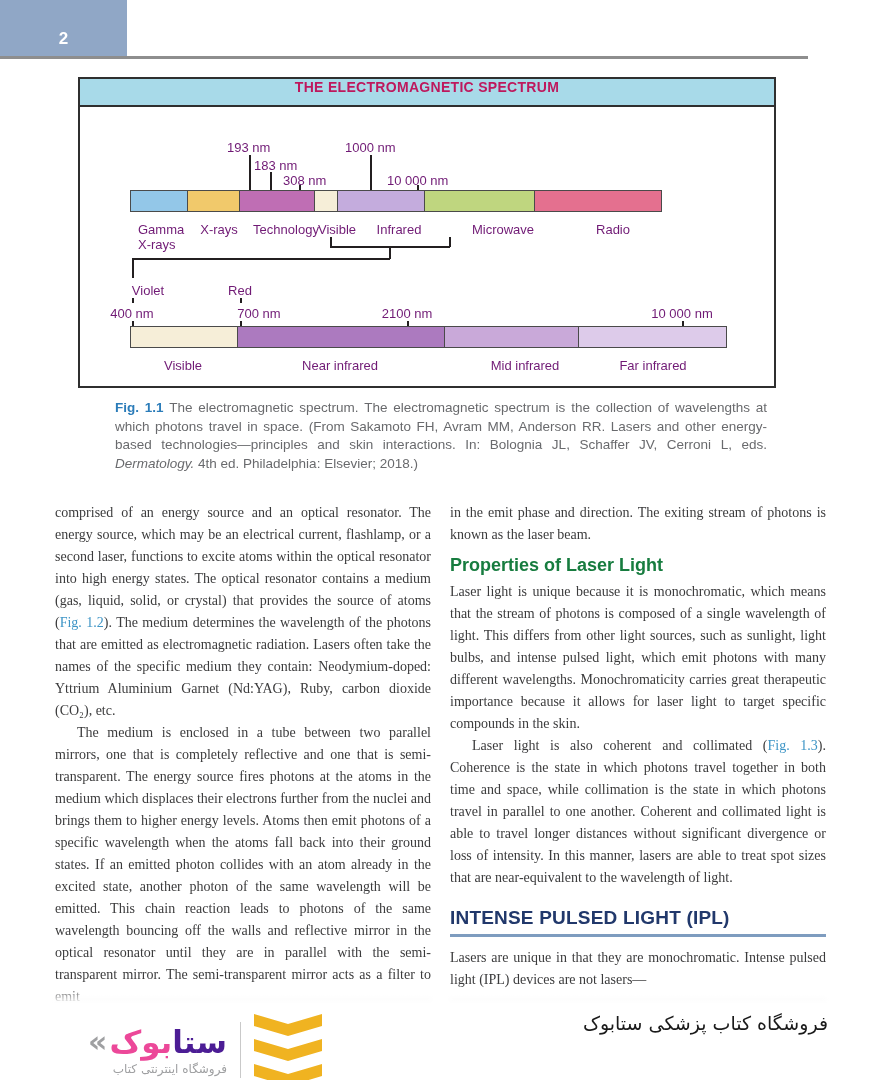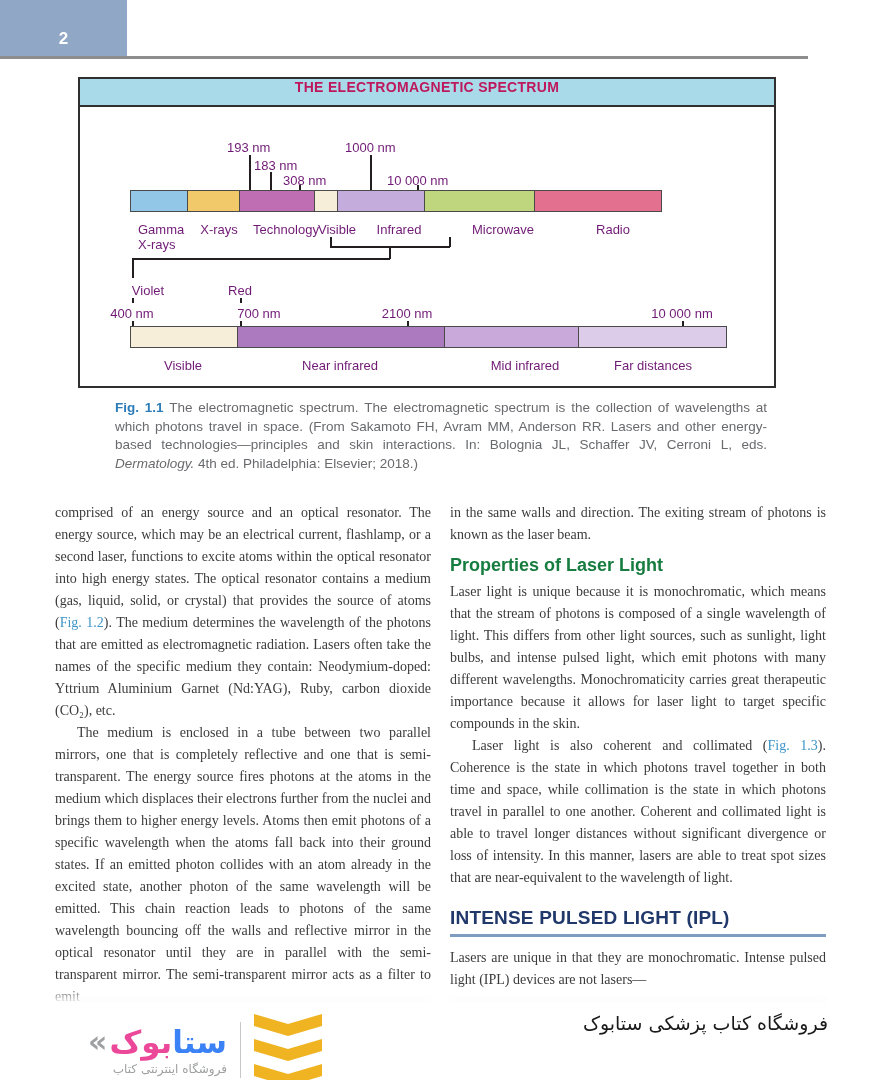--- a/index.html
+++ b/index.html
@@ -143,54 +143,54 @@
       <div class="bar botbar">
         <div class="seg" style="width: 17.9%; background-color: rgb(246, 238, 216);"></div>
         <div class="seg" style="width: 34.8%; background-color: rgb(172, 122, 191);"></div>
         <div class="seg" style="width: 22.6%; background-color: rgb(201, 169, 217);"></div>
         <div class="seg" style="width: 24.7%; background-color: rgb(221, 203, 234);"></div>
       </div>
 
       <div class="abs ctr" style="left:103px;top:279px;">Visible</div>
       <div class="abs ctr" style="left:260px;top:279px;">Near infrared</div>
       <div class="abs ctr" style="left:445px;top:279px;text-align:right;">Mid infrared</div>
-      <div class="abs ctr" style="left:573px;top:279px;">Far distances</div>
+      <div class="abs ctr" style="left:573px;top:279px;">Far infrared</div>
     </div>
   </div>
 
   <div class="caption">
     <span class="figlabel" style="color: rgb(43, 124, 185);">Fig. 1.1</span><span> The electromagnetic spectrum. The electromagnetic spectrum is the collection of wavelengths at which photons travel in space. (From Sakamoto FH, Avram MM, Anderson RR. Lasers and other energy-based technologies—principles and skin interactions. In: Bolognia JL, Schaffer JV, Cerroni L, eds. </span><span class="ital">Dermatology.</span><span> 4th ed. Philadelphia: Elsevier; 2018.)</span>
   </div>
 
   <div class="col col-left">
     <p><span>comprised of an energy source and an optical resonator. The energy source, which may be an electrical current, flashlamp, or a second laser, functions to excite atoms within the optical resonator into high energy states. The optical resonator contains a medium (gas, liquid, solid, or crystal) that provides the source of atoms (</span><span class="figref" style="color: rgb(62, 149, 198);">Fig. 1.2</span><span>). The medium determines the wavelength of the photons that are emitted as electromagnetic radiation. Lasers often take the names of the specific medium they contain: Neodymium-doped: Yttrium Aluminium Garnet (Nd:YAG), Ruby, carbon dioxide (CO₂), etc.</span></p>
     <p class="indent">The medium is enclosed in a tube between two parallel mirrors, one that is completely reflective and one that is semi-transparent. The energy source fires photons at the atoms in the medium which displaces their electrons further from the nuclei and brings them to higher energy levels. Atoms then emit photons of a specific wavelength when the atoms fall back into their ground states. If an emitted photon collides with an atom already in the excited state, another photon of the same wavelength will be emitted. This chain reaction leads to photons of the same wavelength bouncing off the walls and reflective mirror in the optical resonator until they are in parallel with the semi-transparent mirror. The semi-transparent mirror acts as a filter to emit</p>
   </div>
 
   <div class="col col-right">
-    <p>in the same walls and direction. The exiting stream of photons is known as the laser beam.</p>
+    <p>in the emit phase and direction. The exiting stream of photons is known as the laser beam.</p>
     <div class="h-green" style="color: rgb(23, 124, 63);">Properties of Laser Light</div>
     <p>Laser light is unique because it is monochromatic, which means that the stream of photons is composed of a single wavelength of light. This differs from other light sources, such as sunlight, light bulbs, and intense pulsed light, which emit photons with many different wavelengths. Monochromaticity carries great therapeutic importance because it allows for laser light to target specific compounds in the skin.</p>
     <p class="indent"><span>Laser light is also coherent and collimated (</span><span class="figref" style="color: rgb(62, 149, 198);">Fig. 1.3</span><span>). Coherence is the state in which photons travel together in both time and space, while collimation is the state in which photons travel in parallel to one another. Coherent and collimated light is able to travel longer distances without significant divergence or loss of intensity. In this manner, lasers are able to treat spot sizes that are near-equivalent to the wavelength of light.</span></p>
     <div class="h-navy" style="color: rgb(33, 56, 107);">INTENSE PULSED LIGHT (IPL)</div>
     <div class="ipl-rule" style="background-color: rgb(126, 156, 191);"></div>
     <p>Lasers are unique in that they are monochromatic. Intense pulsed light (IPL) devices are not lasers—</p>
   </div>
 
   <div class="ghost" style="left:55px;top:998px;width:376px;"></div>
   <div class="ghost" style="left:450px;top:998px;width:376px;"></div>
   <div class="fade"></div>
 
   <div class="footer">
     <div class="logo">
       <div class="wordmark-col">
         <div class="wordmark">
           <span class="wm-guill" style="color: rgb(159, 160, 162);">«</span>
           <span style="color: #ec4899;">بوک</span>
-          <span style="color: #3b82f6;">ستا</span>
+          <span style="color: #4c1d95;">ستا</span>
         </div>
         <div class="logo-sub" style="color: rgb(159, 160, 162);">فروشگاه اینترنتی کتاب</div>
       </div>
       <div class="logo-divider"></div>
       <div class="chevrons">
         <div class="chev" style="background-color: rgb(240, 179, 33);"></div>
         <div class="chev" style="background-color: rgb(240, 179, 33);"></div>
         <div class="chev" style="background-color: rgb(240, 179, 33);"></div>
       </div>
     </div>

